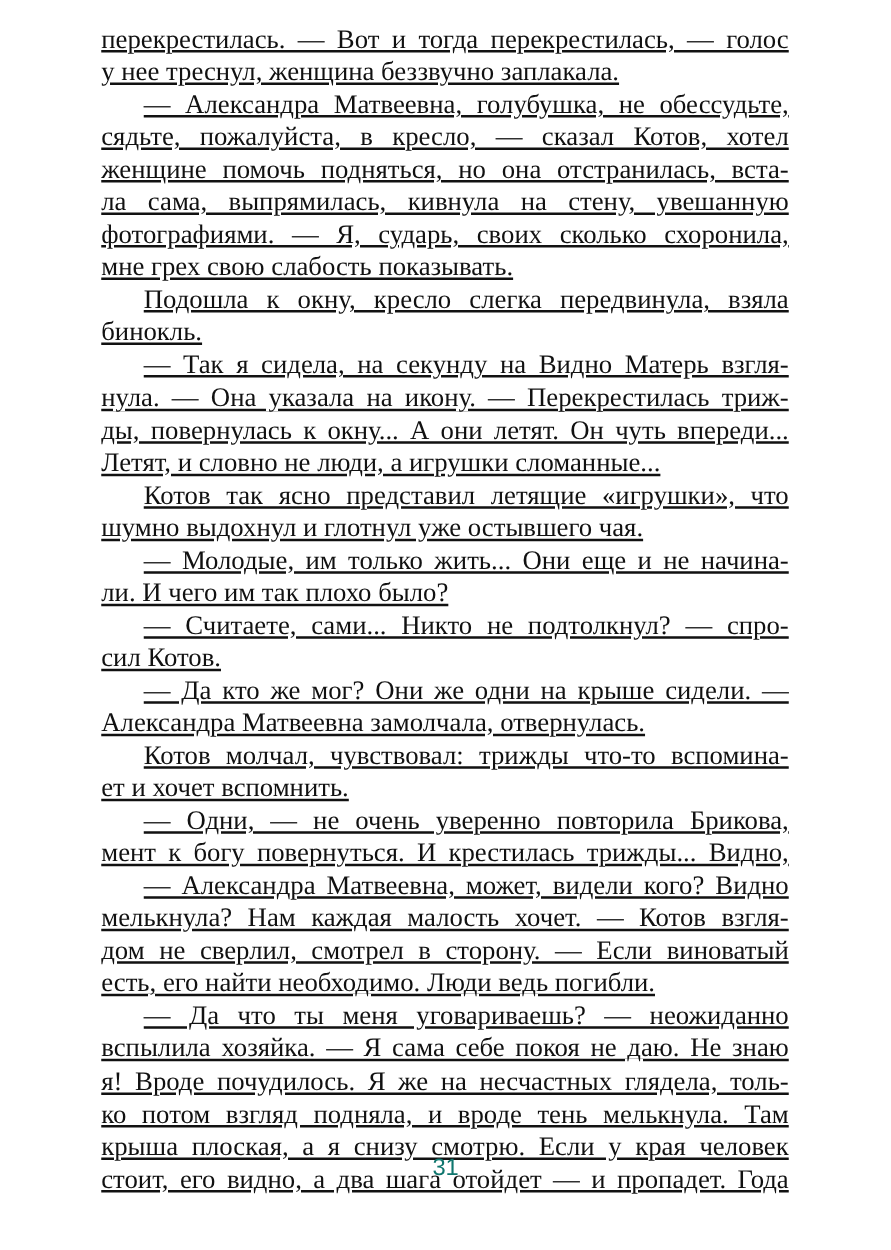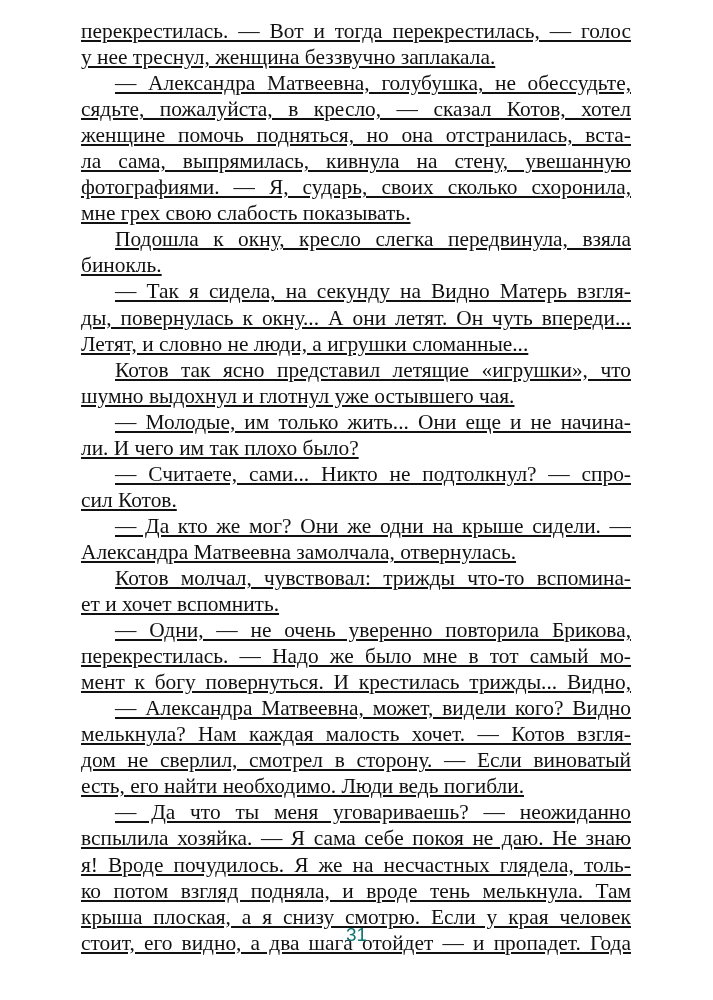--- a/index.html
+++ b/index.html
@@ -56,34 +56,34 @@
     <span class="line last">у нее треснул, женщина беззвучно заплакала.</span>
     <span class="line indent">— Александра Матвеевна, голубушка, не обессудьте,</span>
     <span class="line">сядьте, пожалуйста, в кресло, — сказал Котов, хотел</span>
     <span class="line">женщине помочь подняться, но она отстранилась, вста-</span>
     <span class="line">ла сама, выпрямилась, кивнула на стену, увешанную</span>
     <span class="line">фотографиями. — Я, сударь, своих сколько схоронила,</span>
     <span class="line last">мне грех свою слабость показывать.</span>
     <span class="line indent">Подошла к окну, кресло слегка передвинула, взяла</span>
     <span class="line last">бинокль.</span>
     <span class="line indent">— Так я сидела, на секунду на Видно Матерь взгля-</span>
+    <span class="line">нула. — Она указала на икону. — Перекрестилась триж-</span>
     <span class="line">ды, повернулась к окну... А они летят. Он чуть впереди...</span>
     <span class="line last">Летят, и словно не люди, а игрушки сломанные...</span>
     <span class="line indent">Котов так ясно представил летящие «игрушки», что</span>
     <span class="line last">шумно выдохнул и глотнул уже остывшего чая.</span>
     <span class="line indent">— Молодые, им только жить... Они еще и не начина-</span>
     <span class="line last">ли. И чего им так плохо было?</span>
     <span class="line indent">— Считаете, сами... Никто не подтолкнул? — спро-</span>
     <span class="line last">сил Котов.</span>
     <span class="line indent">— Да кто же мог? Они же одни на крыше сидели. —</span>
     <span class="line last">Александра Матвеевна замолчала, отвернулась.</span>
     <span class="line indent">Котов молчал, чувствовал: трижды что-то вспомина-</span>
     <span class="line last">ет и хочет вспомнить.</span>
     <span class="line indent">— Одни, — не очень уверенно повторила Брикова,</span>
-    <span class="line">перекрестилась. — Надо же было мне в тот самый мо-</span>
     <span class="line">мент к богу повернуться. И крестилась трижды... Видно,</span>
     <span class="line indent">— Александра Матвеевна, может, видели кого? Видно</span>
     <span class="line">мелькнула? Нам каждая малость хочет. — Котов взгля-</span>
     <span class="line">дом не сверлил, смотрел в сторону. — Если виноватый</span>
     <span class="line last">есть, его найти необходимо. Люди ведь погибли.</span>
     <span class="line indent">— Да что ты меня уговариваешь? — неожиданно</span>
     <span class="line">вспылила хозяйка. — Я сама себе покоя не даю. Не знаю</span>
     <span class="line">я! Вроде почудилось. Я же на несчастных глядела, толь-</span>
     <span class="line">ко потом взгляд подняла, и вроде тень мелькнула. Там</span>
     <span class="line">крыша плоская, а я снизу смотрю. Если у края человек</span>

